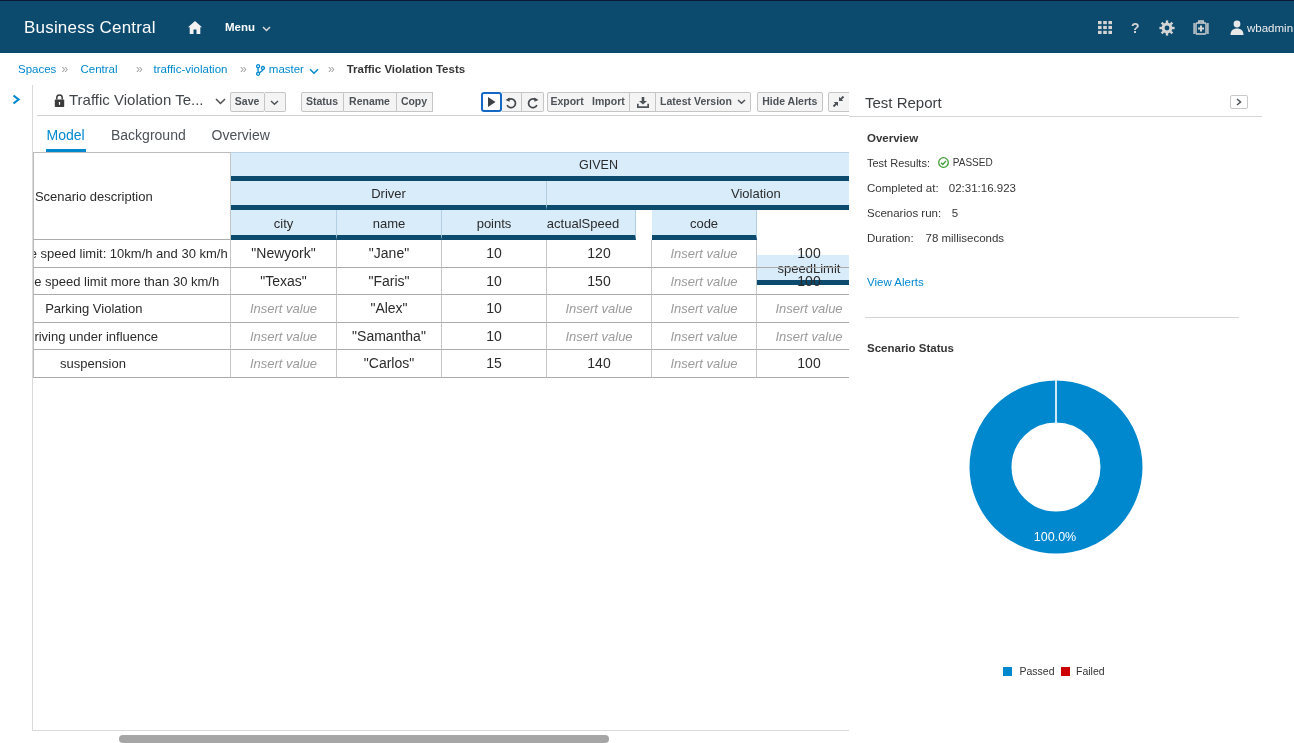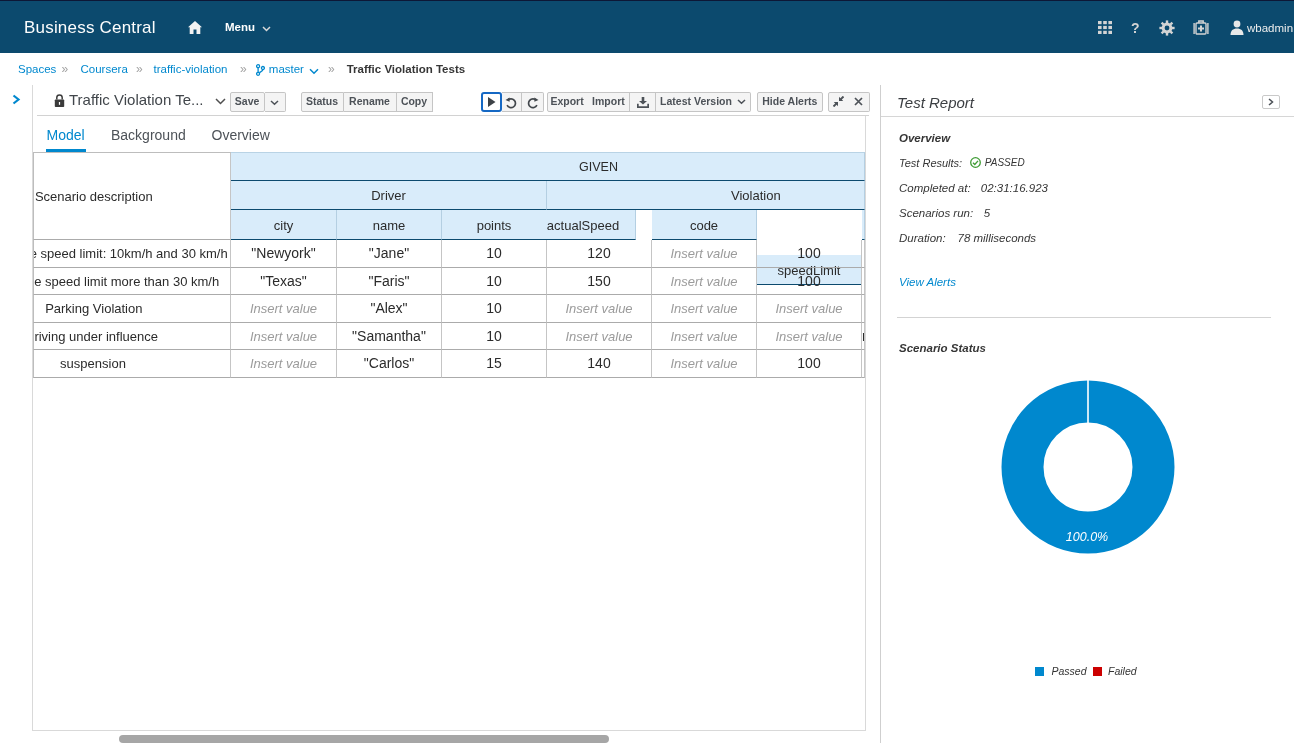--- a/index.html
+++ b/index.html
@@ -24,27 +24,27 @@
 #titlerow .title { position:absolute; left:32px; top:6px; font-size:15px; color:#41464b; }
 .btn { position:absolute; top:7px; height:19.5px; background:#f4f4f4; border:1px solid #c5c5c5; border-radius:2px; font-size:10.5px; font-weight:700; color:#4d5258; text-align:center; line-height:17.5px; white-space:nowrap; }
 
 #tabs { position:absolute; left:0; top:31px; width:832px; height:36px; background:#fff; font-size:14px; }
 #tabs .tab { position:absolute; top:0; height:36px; line-height:39px; color:#4d5258; }
 #tabs .active { color:#0088ce; }
 #tabs .underline { position:absolute; left:13px; top:33px; width:39.5px; height:3px; background:#0088ce; }
 
 #grid { position:absolute; left:0; top:67px; width:833px; }
 .cell { position:absolute; overflow:hidden; border-right:1px solid #c5c5c5; border-bottom:1px solid #ababab; font-size:14px; color:#2b2b2b; }
-.hdr { background:#d9ecfa; border-right:1px solid #b4cfe2; border-bottom:1px solid #0c4a6e; font-size:13px; }
+.hdr { background:#d9ecfa; border-right:1px solid #b4cfe2; border-bottom:5px solid #0c4a6e; font-size:13px; }
 .cell .ctr { position:absolute; left:50%; top:50%; transform:translate(-50%,-50%); white-space:nowrap; }
 .cell .dctr { position:absolute; top:50%; transform:translate(-50%,-50%); white-space:nowrap; font-size:13px; }
 .iv { font-style:italic; color:#9b9b9b; font-size:13px; }
 
 #divider { position:absolute; left:880px; top:85px; width:1px; height:658px; background:#cfcfcf; }
-#rpanel { position:absolute; left:881px; top:85px; width:413px; height:658px; background:#fff;font-style:italic; }
+#rpanel { position:absolute; left:849px; top:85px; width:413px; height:658px; background:#fff; }
 #rpanel .rtitle { position:absolute; left:16px; top:8.5px; font-size:15px; color:#3b3e42; }
 #rpanel .rclose { position:absolute; left:381px; top:10px; width:18px; height:13.5px; border:1px solid #c9c9c9; border-radius:2px; background:#fff; }
 #rpanel .rhd { position:absolute; left:0; top:30.5px; width:413px; height:1px; background:#d6d6d6; }
 .rtext { position:absolute; font-size:11.5px; color:#363636; white-space:nowrap; }
 .rbold { font-weight:700; }
 #scrollbar { position:absolute; left:119px; top:735px; width:490px; height:7.5px; background:#a6a6a6; border-radius:4px; }
 </style>
 </head>
 <body>
 <div id="page">
@@ -100,21 +100,21 @@
     <svg class="mh-ic" style="left:1230px; top:19px;" width="14" height="15" viewBox="0 0 14 15">
       <circle cx="7" cy="4" r="3.4" fill="#e8e8e8"></circle>
         <path d="M0.5 15 C0.5 10.5 3 8.4 7 8.4 C11 8.4 13.5 10.5 13.5 15 Z" fill="#e8e8e8"></path>
     </svg>
     <span class="mh-ic" style="left:1247px; top:21px; color:#ededed; font-size:11.5px;">wbadmin</span>
   </div>
 
   <div id="breadcrumb">
       <span class="bci lnk" style="left:18px;">Spaces</span>
       <span class="bci sep" style="left:61.5px;">»</span>
-      <span class="bci lnk" style="left:80.5px;">Coursera</span>
+      <span class="bci lnk" style="left:80.5px;">Central</span>
       <span class="bci sep" style="left:136px;">»</span>
       <span class="bci lnk" style="left:153.5px;">traffic-violation</span>
       <span class="bci sep" style="left:240px;">»</span>
       <svg style="position:absolute; left:256px; top:10px;" width="9" height="12" viewBox="0 0 9 12">
         <g stroke="#0088ce" fill="none" stroke-width="1.3">
           <circle cx="2.1" cy="2.2" r="1.5"></circle>
           <circle cx="2.1" cy="9.8" r="1.5"></circle>
           <circle cx="6.9" cy="4" r="1.5"></circle>
           <path d="M2.1 3.7 V8.3 M6.9 5.5 C6.9 7.3 4.6 7.6 3.3 8.6"></path>
         </g>

